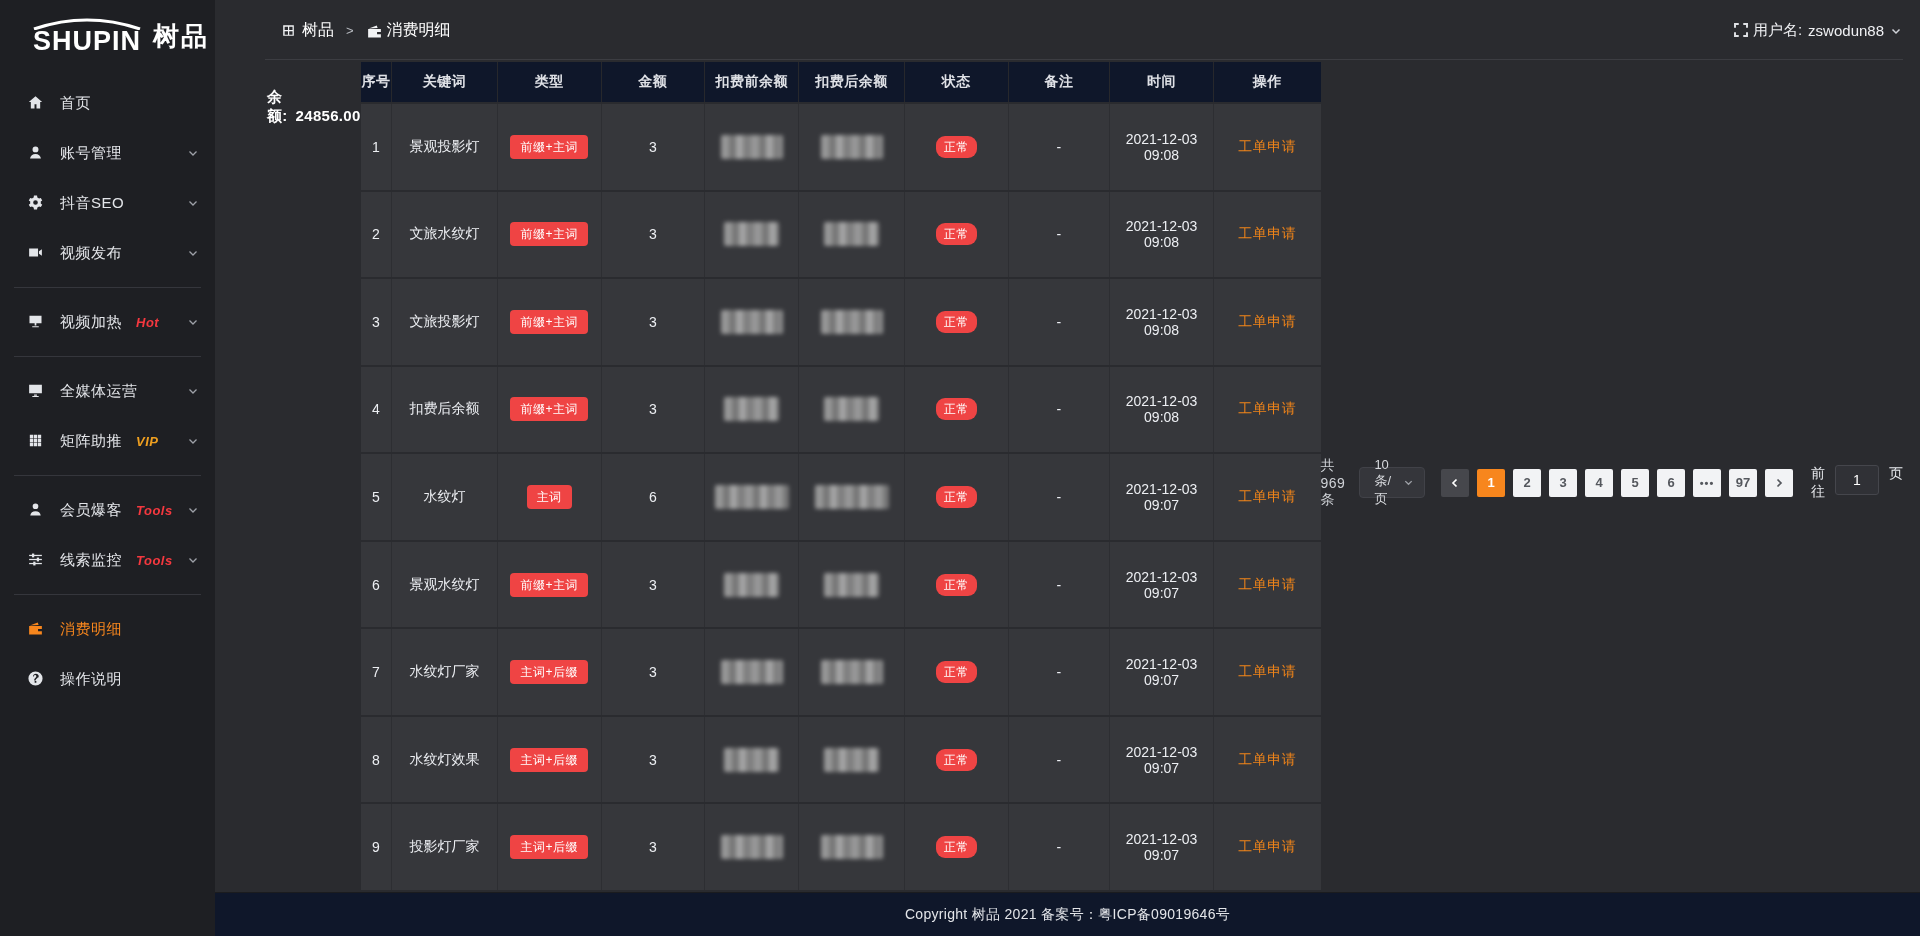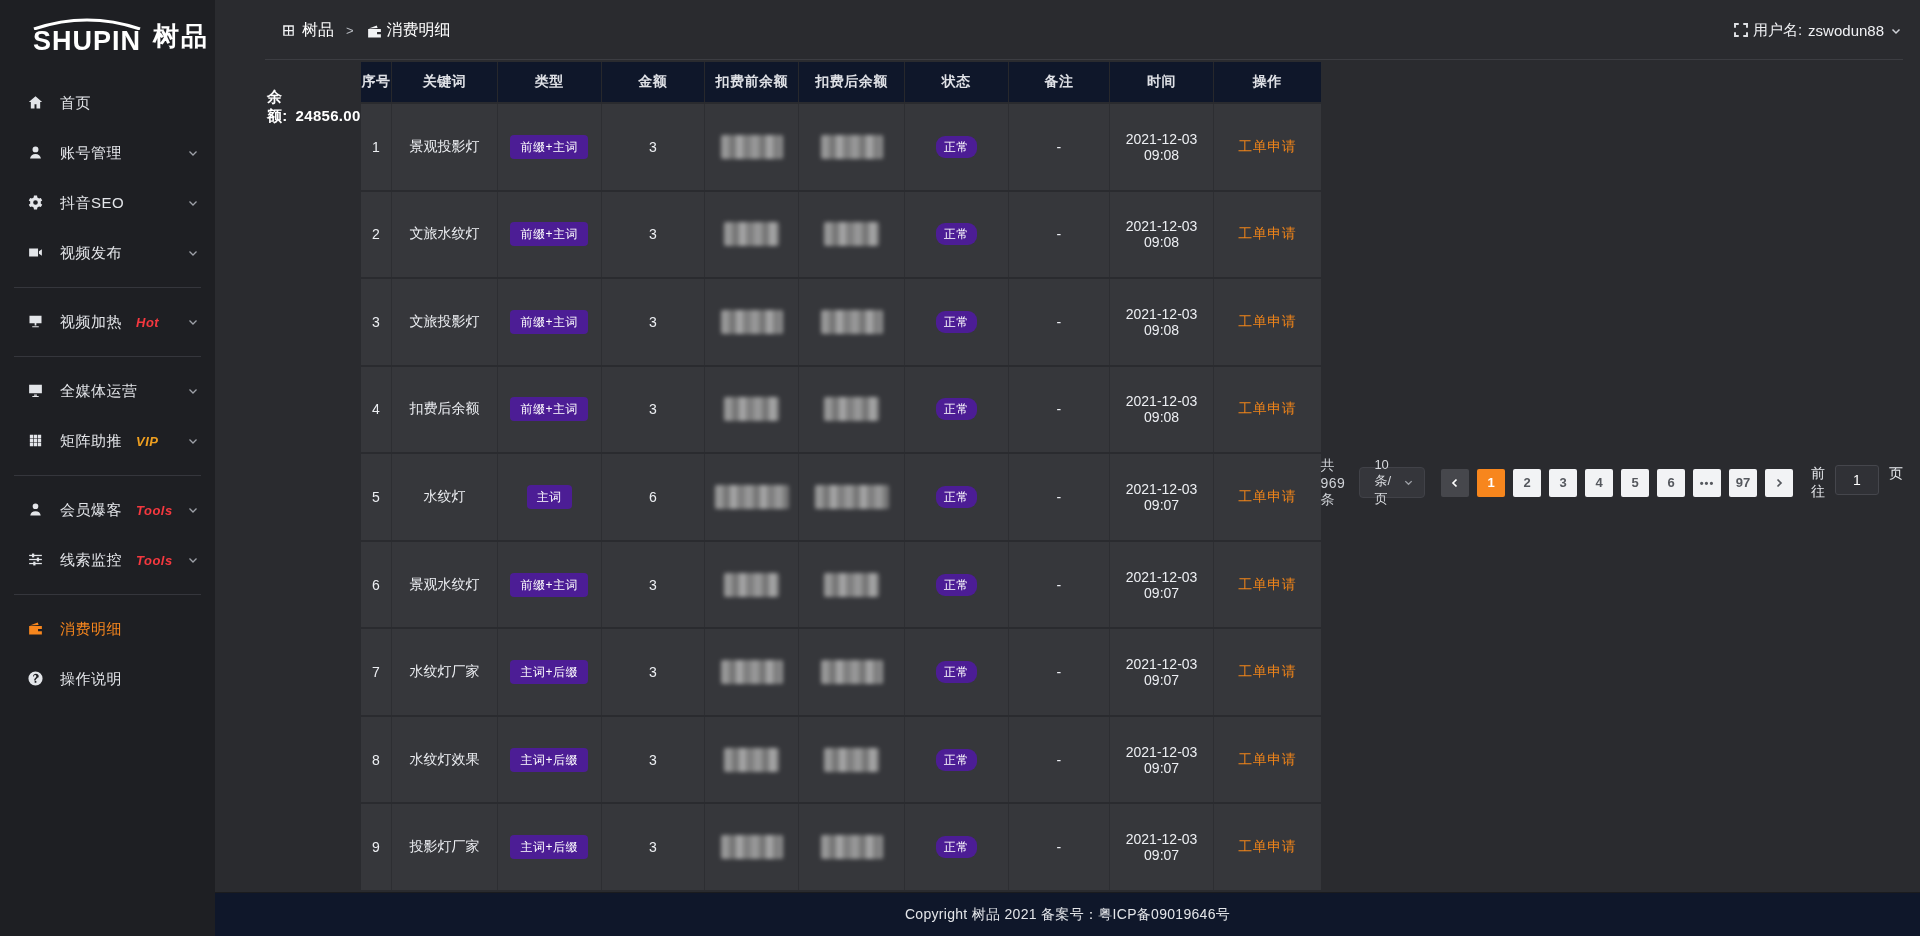--- a/index.html
+++ b/index.html
@@ -70,21 +70,21 @@
     color:#dfe1e6; text-align:center; border-right:1px solid #27282c; letter-spacing:.5px;
   }
   .data-table thead th:last-child { border-right:none; }
   .data-table tbody td {
     background:#36373b; height:66px; text-align:center; vertical-align:middle;
     font-size:14px; color:#edeff3; border-right:1px solid #2d2e32;
   }
   .data-table tbody td:last-child { border-right:none; }
 
   .type-badge, .status-badge {
-    display:inline-block; background:#4c1d95; color:#fff; font-size:12px;
+    display:inline-block; background:#ef4444; color:#fff; font-size:12px;
     line-height:1; padding:6px 10px; border-radius:4px; letter-spacing:.5px;
   }
   .status-badge { padding:5px 8px;border-radius:9px; }
   .masked {
     display:inline-block; width:62px; height:24px; border-radius:2px; vertical-align:middle;
     background-image:
       repeating-linear-gradient(90deg,#a2a2a2 0 8px,#7e7e7e 8px 15px,#b0b0b0 15px 22px,#888 22px 30px),
       repeating-linear-gradient(0deg,rgba(255,255,255,.20) 0 6px,rgba(0,0,0,.18) 6px 12px);
     filter:blur(2px); opacity:.9;
   }

